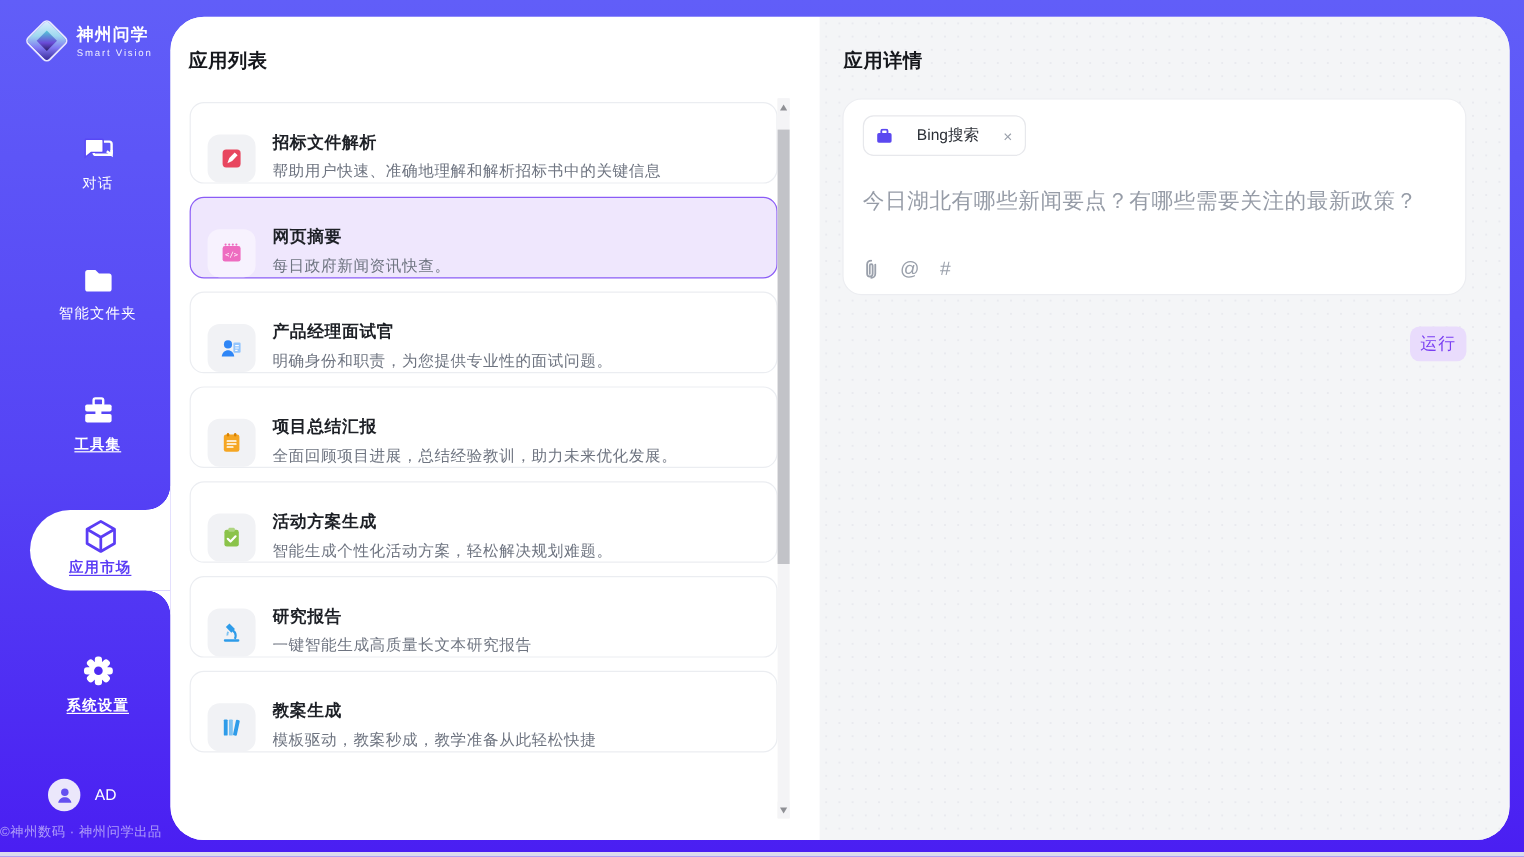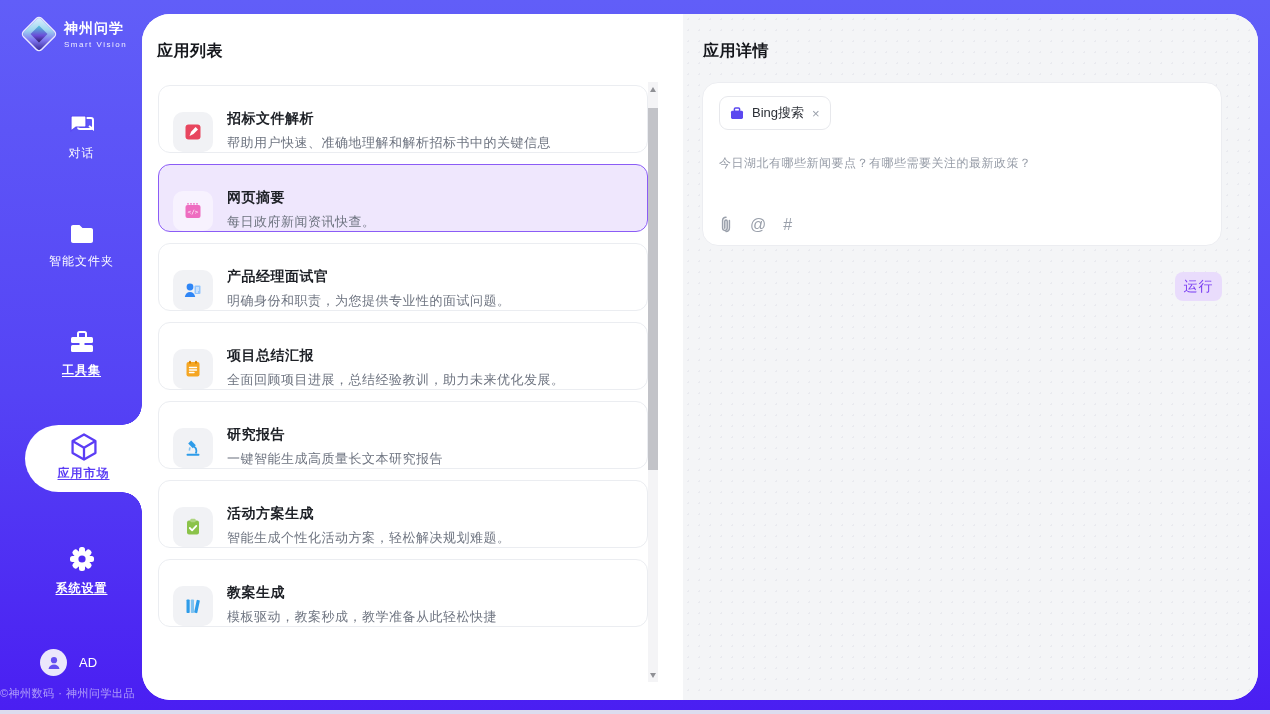--- a/index.html
+++ b/index.html
@@ -75,25 +75,25 @@
     border-top:5px solid #8f9095; }
   .sb-thumb { position:absolute; left:0; top:26px; width:10px; height:362px; background:#c2c3c8; cursor:pointer; }
 
   
   .detail-panel { position:relative; flex:1; background:#f4f5f7;
     background-image:radial-gradient(circle,#e9eaef 1px,rgba(0,0,0,0) 1px); background-size:11px 11px; }
   .detail-panel .panel-title { position:absolute; left:20px; top:27px; }
   .detail-card { position:absolute; left:19px; top:68px; width:520px; height:164px;
     background:#fff; border:1px solid #ecedf1; border-radius:16px; padding:13px 16px 12px;
     display:flex; flex-direction:column; }
-  .chip { display:inline-flex; align-items:center; gap:8px; align-self:flex-start;
+  .chip { display:inline-flex; align-items:center; gap:20px; align-self:flex-start;
     border:1px solid #e7e8ec; border-radius:9px; padding:7px 10px; background:#fff; cursor:pointer; }
   .chip-label { font-size:13px; color:#2b2f36; }
   .chip-close { font-size:13px; color:#9aa0ab; cursor:pointer; line-height:1; }
-  .prompt { flex:1; margin-top:25px; font-size:12px; color:#969ca7; letter-spacing:.5px; }
+  .prompt { flex:1; margin-top:25px; font-size:18px; color:#969ca7; letter-spacing:.5px; }
   .composer { display:flex; align-items:center; gap:17px; }
   .composer .cicon { color:#9aa0ab; font-size:16px; line-height:1; cursor:pointer;
     display:flex; align-items:center; }
   .run-btn { position:absolute; right:36px; top:258px; width:47px; height:29px;
     background:#e9dcfc; color:#7a3ff2; font-size:14px; border:none; border-radius:8px;
     cursor:pointer; letter-spacing:1px; font-family:inherit; }
 </style>
 </head>
 <body>
 
@@ -237,43 +237,43 @@
         </div>
         <div class="meta">
           <div class="card-title">项目总结汇报</div>
           <div class="card-desc">全面回顾项目进展，总结经验教训，助力未来优化发展。</div>
         </div>
       </div>
 
       <div class="card">
         <div class="tile">
           <svg width="20" height="20" viewBox="0 0 20 20">
+            <rect x="4" y="3.5" width="12" height="14" rx="2" fill="#8bc34a"></rect>
+            <rect x="7.3" y="1.8" width="5.4" height="3.4" rx="1.2" fill="#aed581"></rect>
+            <path d="M6.8 11l2.3 2.3 4.2-4.4" fill="none" stroke="#fff" stroke-width="1.8" stroke-linecap="round" stroke-linejoin="round"></path>
+          </svg>
+        </div>
+        <div class="meta">
+          <div class="card-title">活动方案生成</div>
+          <div class="card-desc">智能生成个性化活动方案，轻松解决规划难题。</div>
+        </div>
+      </div>
+
+      <div class="card">
+        <div class="tile">
+          <svg width="20" height="20" viewBox="0 0 20 20">
             <path d="M8.2 2.6l4.6 4.6-3 3-4.6-4.6z" fill="#2e9ce9"></path>
             <path d="M11 8.4c1.6 1 2.4 2.6 2.4 4.3 0 1-.3 1.9-.8 2.7" fill="none" stroke="#2e9ce9" stroke-width="1.8"></path>
             <path d="M7.2 9.4c-.6 1-.9 2-.7 3.2" fill="none" stroke="#7fc3f2" stroke-width="1.6"></path>
             <rect x="3.5" y="15.8" width="13" height="1.9" rx=".95" fill="#2e9ce9"></rect>
           </svg>
         </div>
         <div class="meta">
           <div class="card-title">研究报告</div>
           <div class="card-desc">一键智能生成高质量长文本研究报告</div>
-        </div>
-      </div>
-
-      <div class="card">
-        <div class="tile">
-          <svg width="20" height="20" viewBox="0 0 20 20">
-            <rect x="4" y="3.5" width="12" height="14" rx="2" fill="#8bc34a"></rect>
-            <rect x="7.3" y="1.8" width="5.4" height="3.4" rx="1.2" fill="#aed581"></rect>
-            <path d="M6.8 11l2.3 2.3 4.2-4.4" fill="none" stroke="#fff" stroke-width="1.8" stroke-linecap="round" stroke-linejoin="round"></path>
-          </svg>
-        </div>
-        <div class="meta">
-          <div class="card-title">活动方案生成</div>
-          <div class="card-desc">智能生成个性化活动方案，轻松解决规划难题。</div>
         </div>
       </div>
 
       <div class="card">
         <div class="tile">
           <svg width="20" height="20" viewBox="0 0 20 20">
             <rect x="3.5" y="3.5" width="3.2" height="13.5" rx=".8" fill="#2e9ce9"></rect>
             <rect x="7.8" y="3.5" width="3.2" height="13.5" rx=".8" fill="#7fc3f2"></rect>
             <rect x="12.4" y="3.9" width="3.2" height="13.2" rx=".8" fill="#2e9ce9" transform="rotate(12 14 10.5)"></rect>
           </svg>

